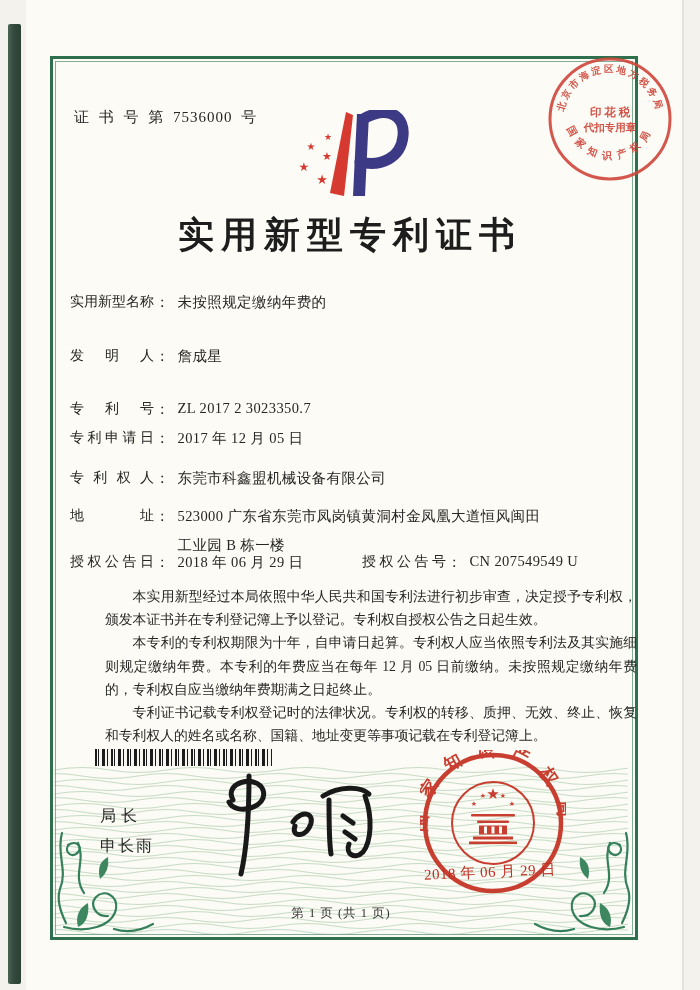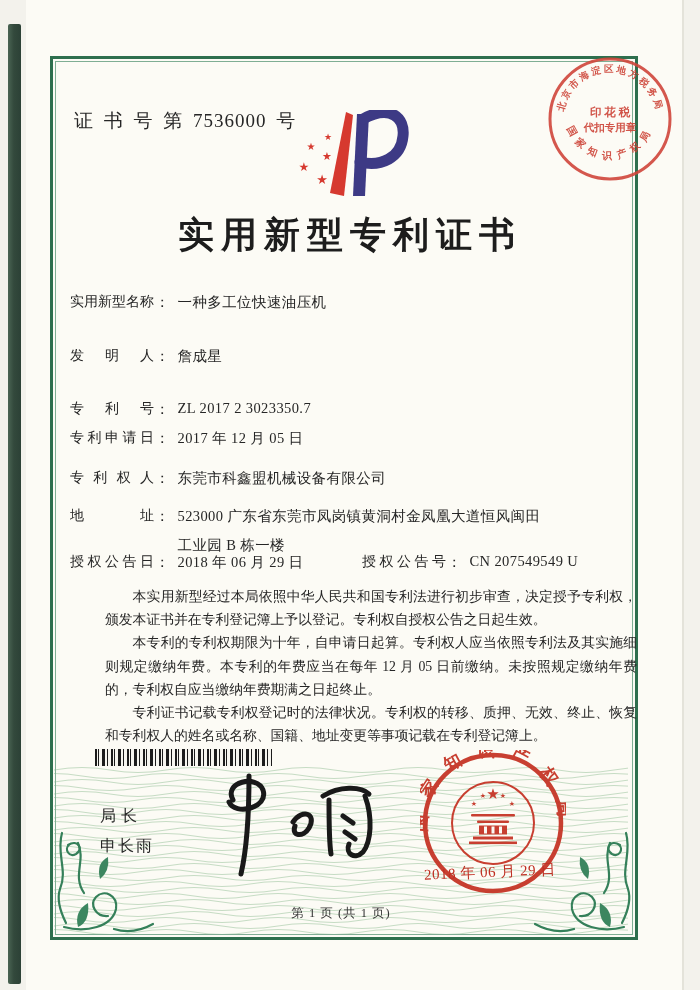--- a/index.html
+++ b/index.html
@@ -12,21 +12,21 @@
   .page{position:absolute;left:26px;top:0;width:658px;height:990px;background:#fcfbf5;}
   .page-edge-r{position:absolute;left:682px;top:0;width:2px;height:990px;background:#e4e3da;}
   .spine{position:absolute;left:8px;top:24px;width:13px;height:960px;
     background:linear-gradient(90deg,#4a6453,#33493c 45%,#2c4136);border-radius:2px;}
   .frame{position:absolute;left:50px;top:56px;width:582px;height:878px;
     border:3px solid #2e6f4e;z-index:2;pointer-events:none;}
   .frame:after{content:"";position:absolute;left:2px;top:2px;right:2px;bottom:2px;
     border:1px solid #7fae94;}
   .waves{position:absolute;left:54px;top:766px;width:574px;height:168px;overflow:hidden;z-index:1;}
   .waves path{fill:none;stroke:#c6dcc4;stroke-width:1;}
-  .cert-no{position:absolute;left:74px;top:108px;font-size:19px;letter-spacing:1px;word-spacing:4px;z-index:3;text-align:center;}
+  .cert-no{position:absolute;left:74px;top:108px;font-size:15px;letter-spacing:1px;word-spacing:4px;z-index:3;text-align:center;}
   .title{position:absolute;left:0;top:211px;width:700px;text-align:center;
     font-size:36px;font-weight:700;letter-spacing:7px;color:#1d1d1d;z-index:3;}
   .logo{position:absolute;left:290px;top:110px;width:122px;height:88px;z-index:3;}
   .stamp{position:absolute;left:543px;top:52px;width:134px;height:134px;z-index:4;opacity:.9;}
   .stamp text{fill:#cd4337;font-family:"Liberation Serif",serif;}
   .row{position:absolute;left:70px;display:flex;align-items:flex-start;font-size:14.5px;z-index:3;}
   .lab{display:inline-block;width:84px;font-size:14px;text-align:justify;text-align-last:justify;}
   .colon{margin-left:1px;}
   .val{margin-left:8px;letter-spacing:.4px;}
   .val .l2{margin-top:10px;}
@@ -124,21 +124,21 @@
   </text>
   <text x="610" y="116" font-size="11.5" font-weight="bold" text-anchor="middle">印 花 税</text>
   <text x="610" y="131" font-size="10.5" font-weight="bold" text-anchor="middle">代扣专用章</text>
 </svg>
 
 <div class="title">实用新型专利证书</div>
 
 <div class="row r1">
   <span class="lab">实用新型名称</span>
     <span class="colon">：</span>
-  <span class="val">一种多工位快速油压机</span>
+  <span class="val">未按照规定缴纳年费的</span>
 </div>
 <div class="row r2">
   <span class="lab">发明人</span>
     <span class="colon">：</span>
   <span class="val">詹成星</span>
 </div>
 <div class="row r3">
   <span class="lab">专利号</span>
     <span class="colon">：</span>
   <span class="val">ZL 2017 2 3023350.7</span>

